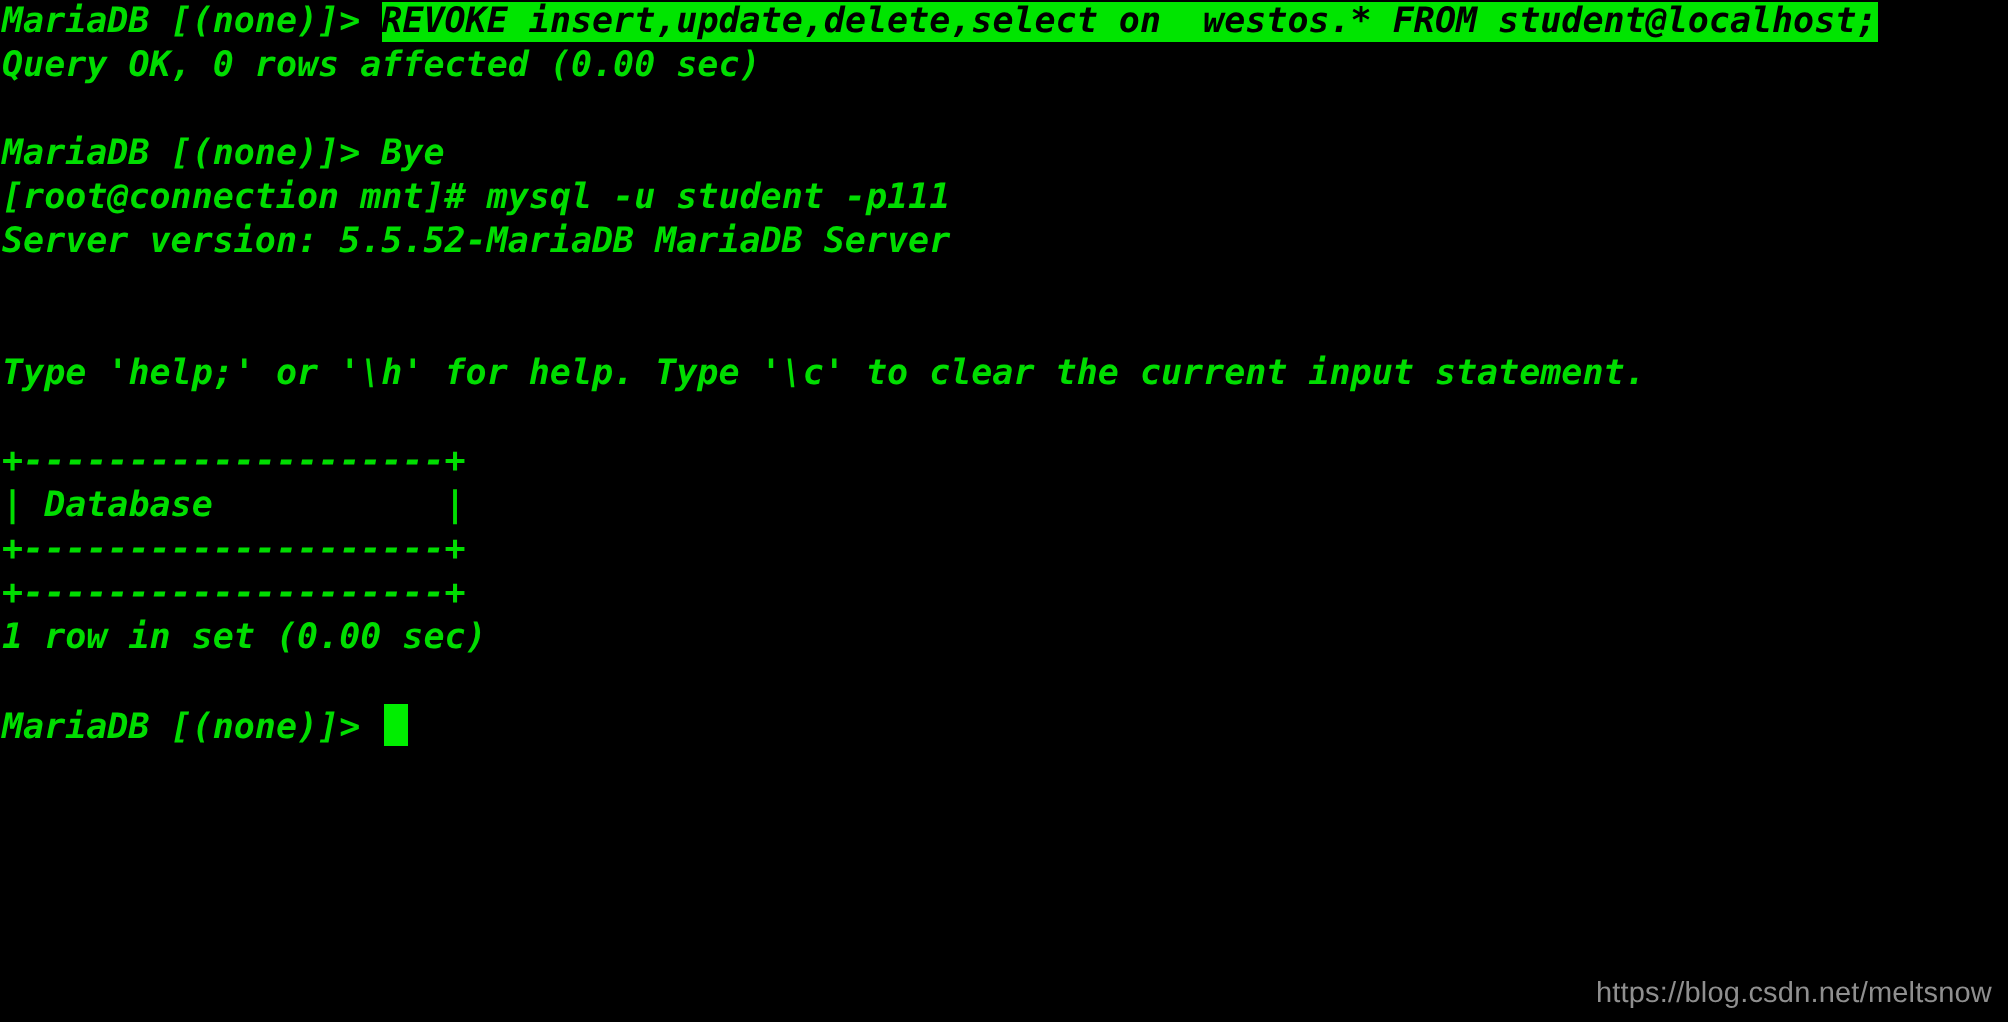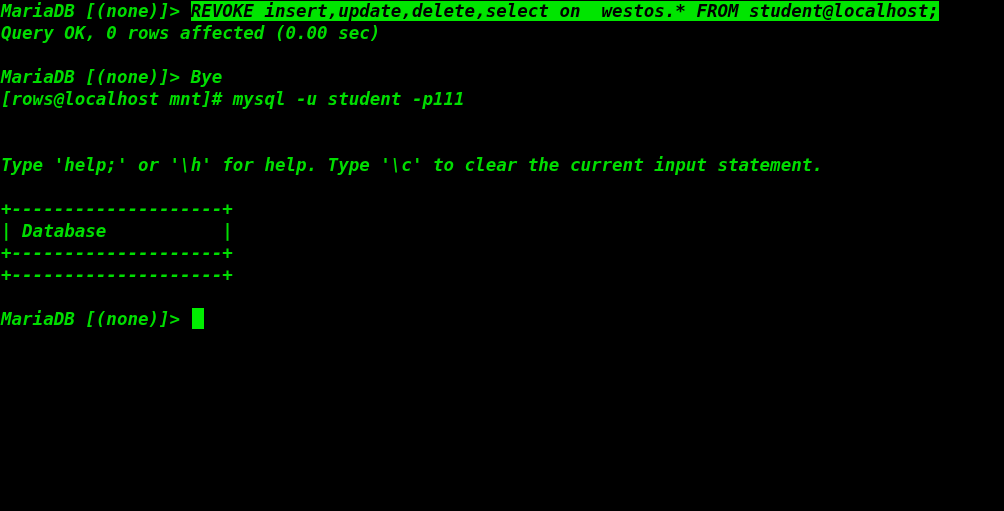--- a/index.html
+++ b/index.html
@@ -68,25 +68,28 @@
 </style>
 </head>
 <body>
 
 <div id="terminal">
   <div id="terminal-output">
       <div class="line"><span class="seg">MariaDB [(none)]&gt; </span><span class="seg hl">REVOKE insert,update,delete,select on  westos.* FROM student@localhost;</span></div>
       <div class="line"><span class="seg">Query OK, 0 rows affected (0.00 sec)</span></div>
       <div class="line"><span class="seg"> </span></div>
       <div class="line"><span class="seg">MariaDB [(none)]&gt; Bye</span></div>
-      <div class="line"><span class="seg">[rows@localhost mnt]# mysql -u student -p111</span></div>
+      <div class="line"><span class="seg">[root@connection mnt]# mysql -u student -p111</span></div>
+      <div class="line"><span class="seg">Server version: 5.5.52-MariaDB MariaDB Server</span></div>
       <div class="line"><span class="seg"> </span></div>
       <div class="line"><span class="seg"> </span></div>
       <div class="line"><span class="seg">Type 'help;' or '\h' for help. Type '\c' to clear the current input statement.</span></div>
       <div class="line"><span class="seg"> </span></div>
       <div class="line"><span class="seg">+--------------------+</span></div>
       <div class="line"><span class="seg">| Database           |</span></div>
       <div class="line"><span class="seg">+--------------------+</span></div>
       <div class="line"><span class="seg">+--------------------+</span></div>
+      <div class="line"><span class="seg">1 row in set (0.00 sec)</span></div>
       <div class="line"><span class="seg"> </span></div>
       <div class="line"><span class="seg">MariaDB [(none)]&gt; </span><span class="cursor"></span></div>
     </div>
+  <div id="watermark">https://blog.csdn.net/meltsnow</div>
 </div>
 
 </body></html>

